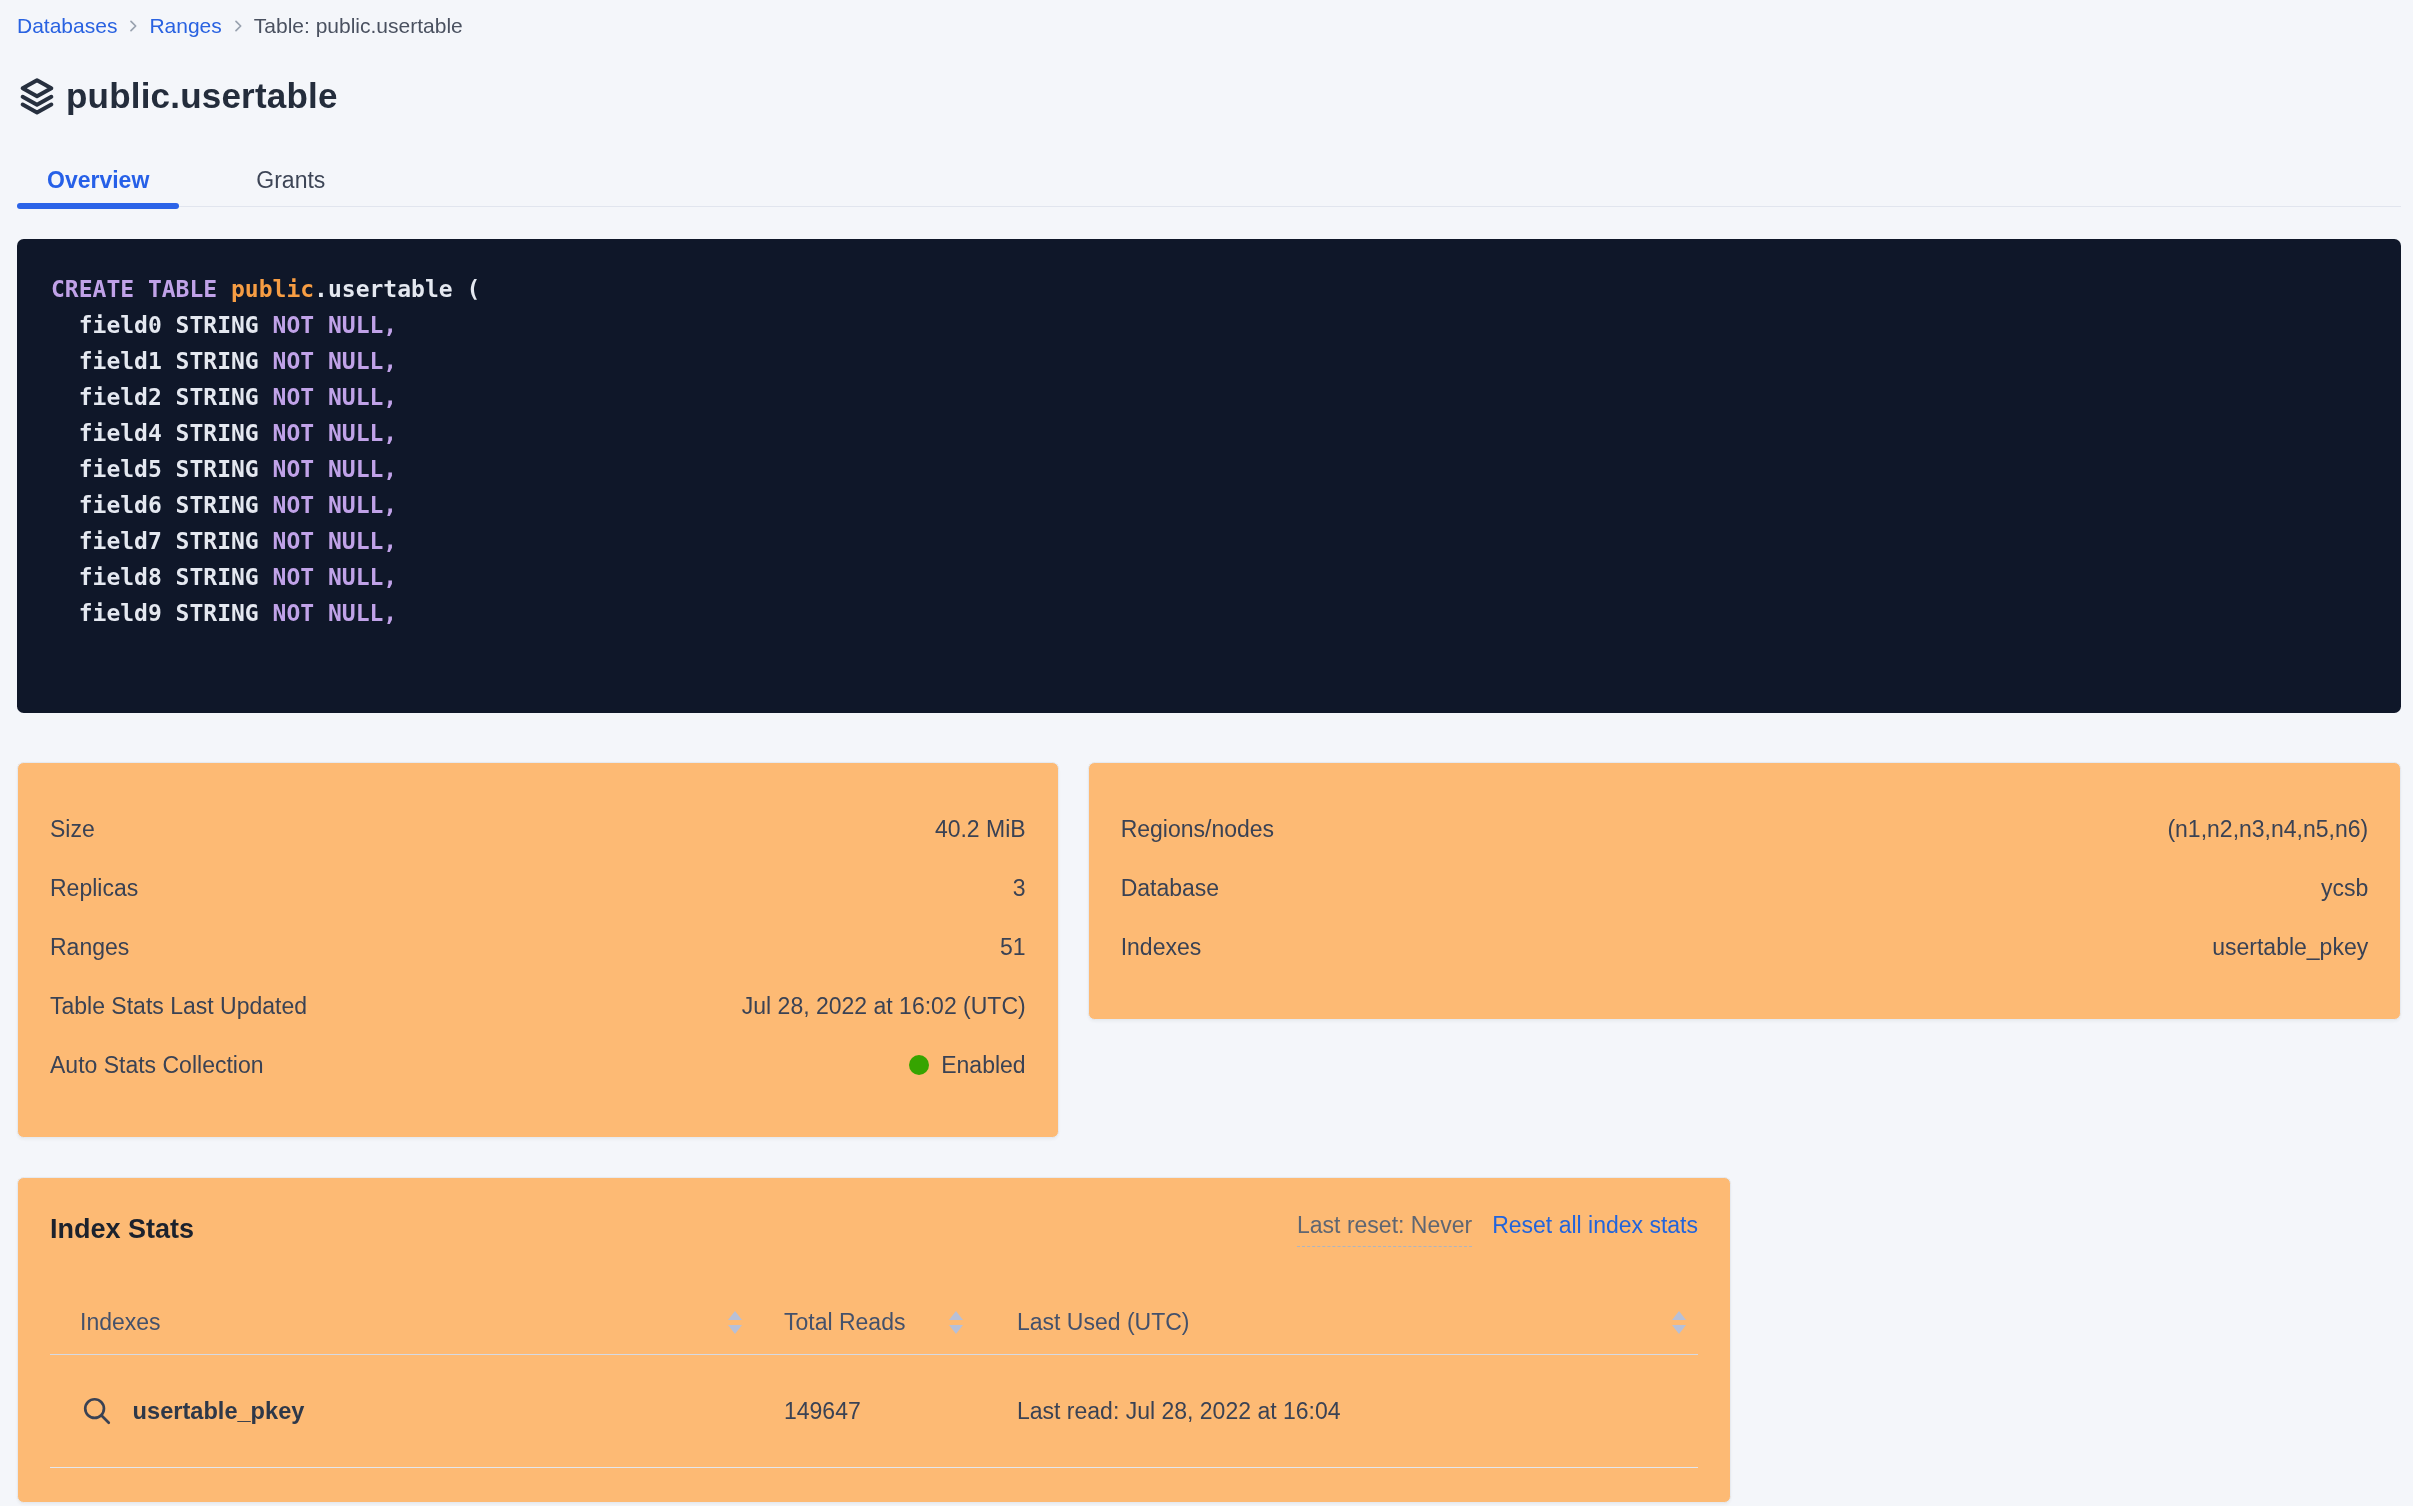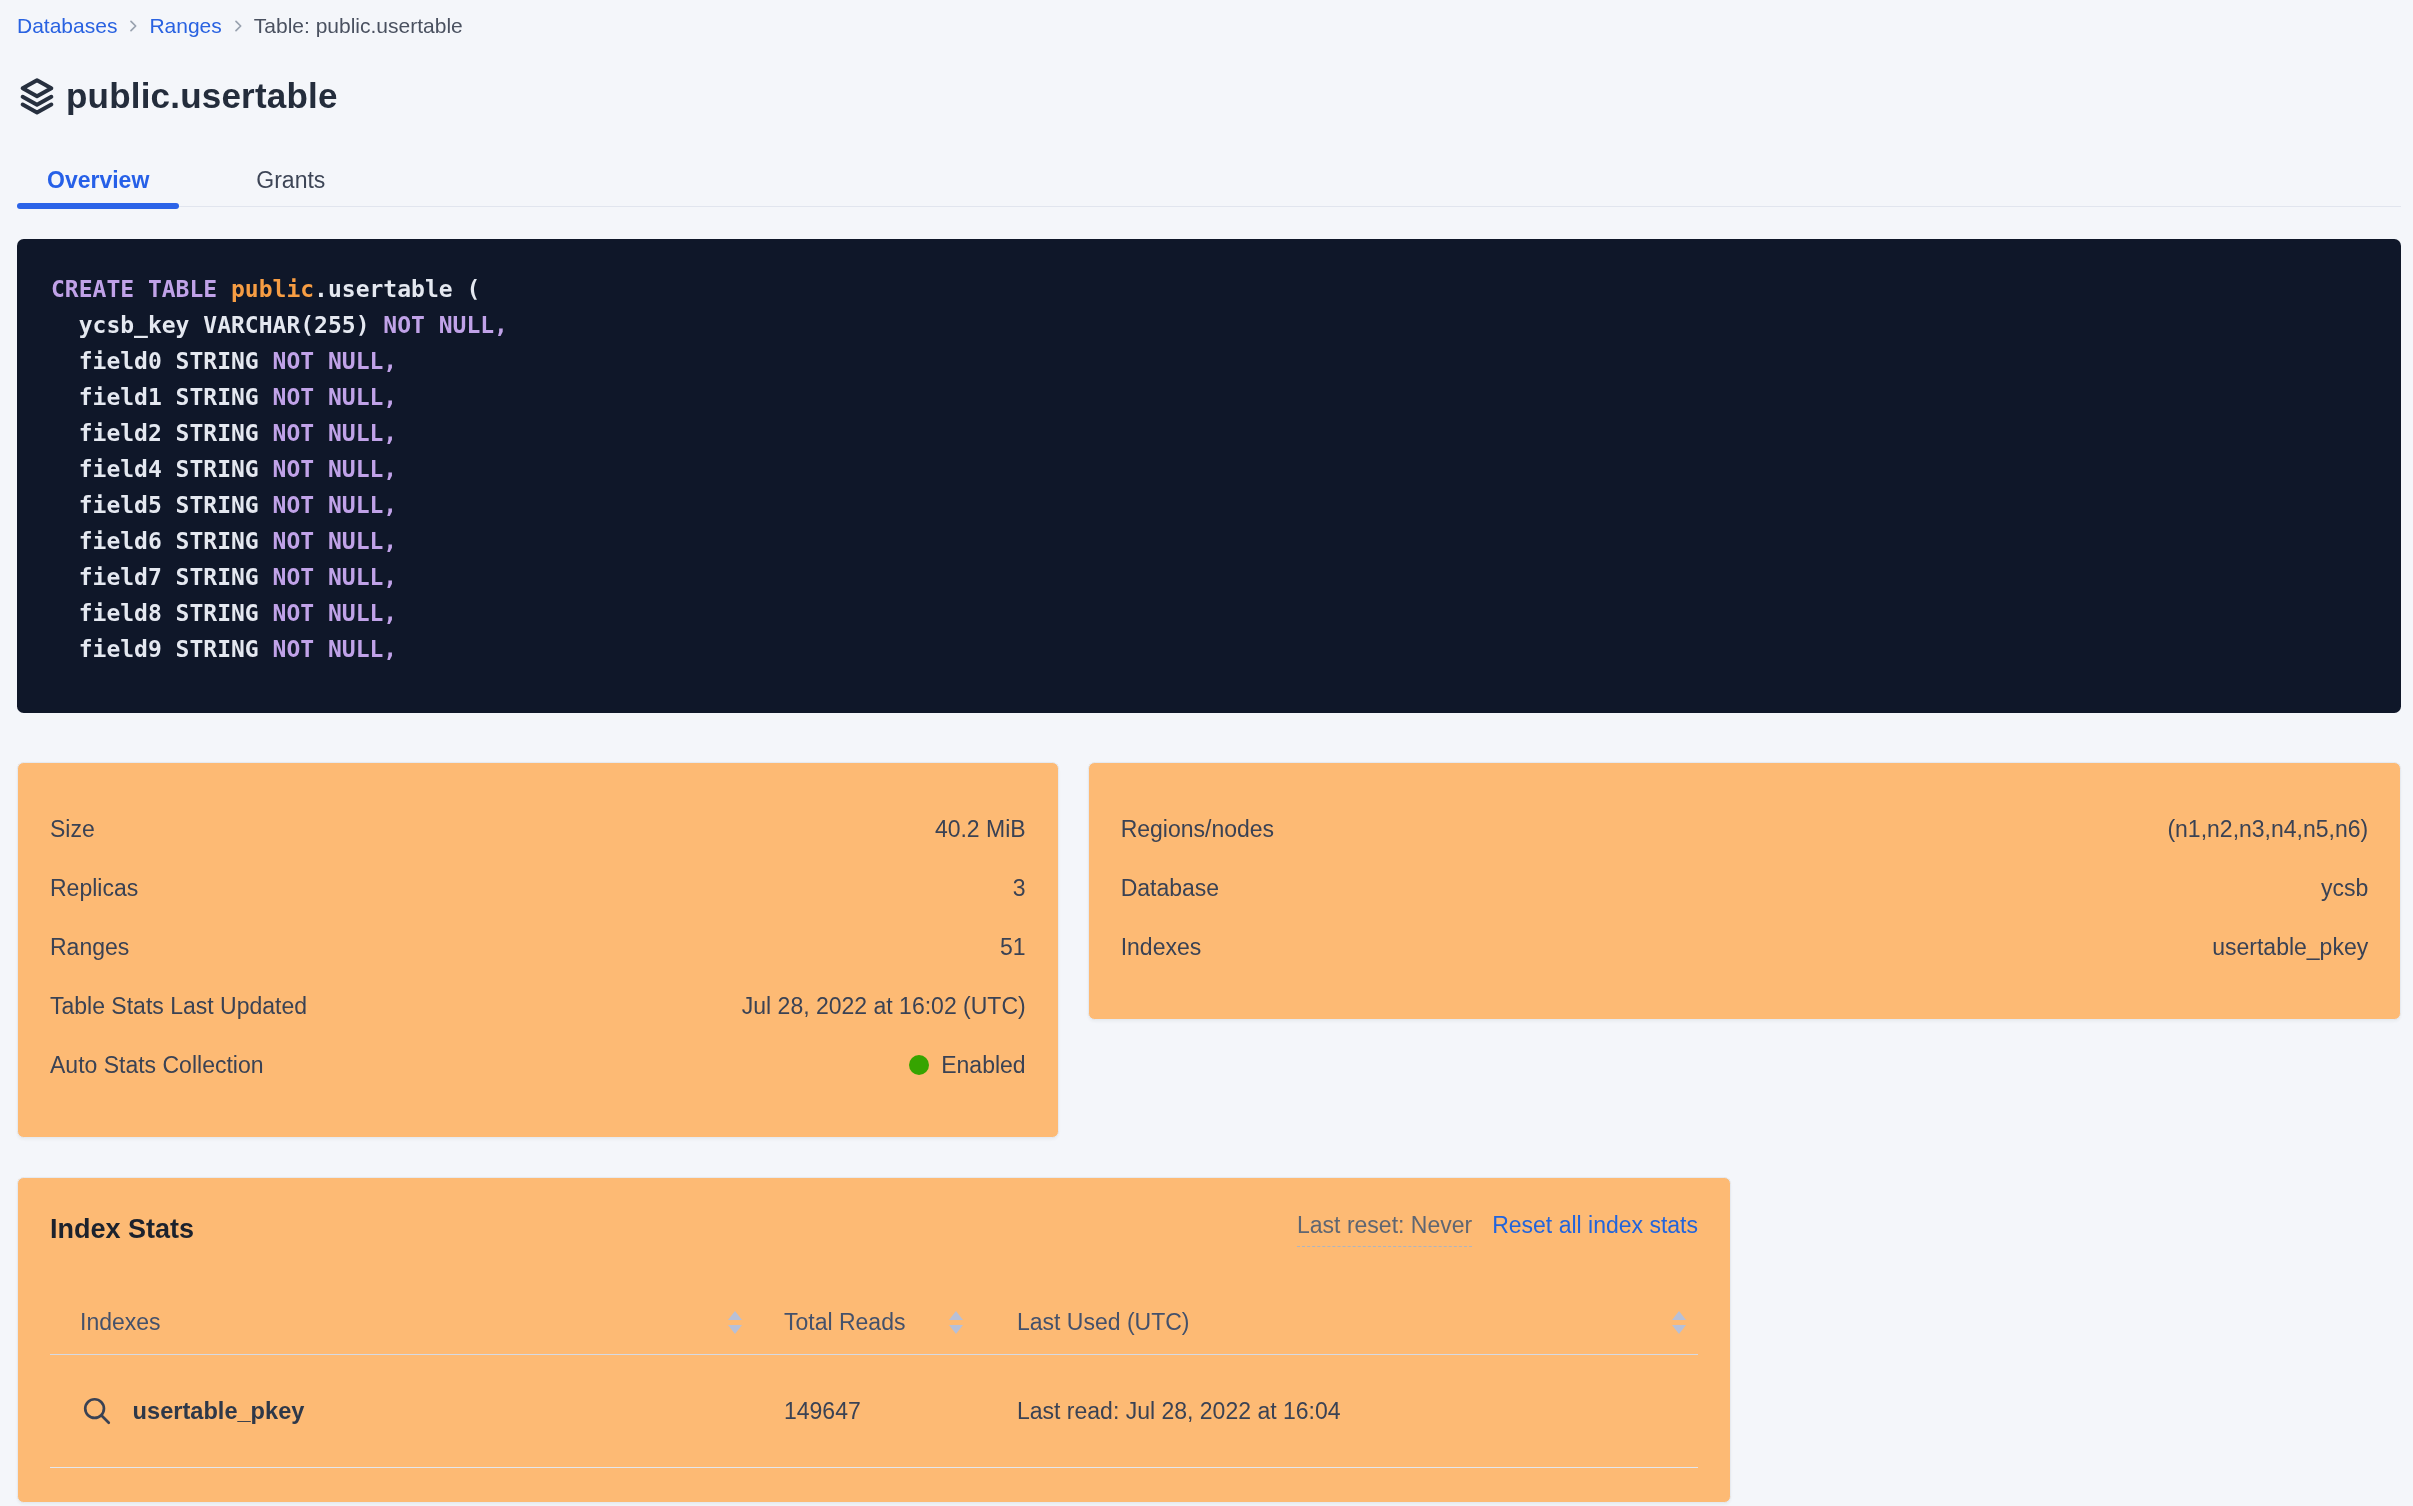--- a/index.html
+++ b/index.html
@@ -120,21 +120,20 @@
     <div class="tab active">
       <span>Overview</span>
     </div>
     <div class="tab">
       <span>Grants</span>
     </div>
   </div>
 
   <div class="code-block">
       <div class="code-line"><span class="tok-kw">CREATE TABLE </span><span class="tok-schema">public</span><span class="tok-plain">.usertable (</span></div>
-      <div class="code-line"><span class="tok-plain">  ycsb_key VARCHAR(255) </span><span class="tok-kw">NOT NULL,</span></div>
       <div class="code-line"><span class="tok-plain">  field0 STRING </span><span class="tok-kw">NOT NULL,</span></div>
       <div class="code-line"><span class="tok-plain">  field1 STRING </span><span class="tok-kw">NOT NULL,</span></div>
       <div class="code-line"><span class="tok-plain">  field2 STRING </span><span class="tok-kw">NOT NULL,</span></div>
       <div class="code-line"><span class="tok-plain">  field4 STRING </span><span class="tok-kw">NOT NULL,</span></div>
       <div class="code-line"><span class="tok-plain">  field5 STRING </span><span class="tok-kw">NOT NULL,</span></div>
       <div class="code-line"><span class="tok-plain">  field6 STRING </span><span class="tok-kw">NOT NULL,</span></div>
       <div class="code-line"><span class="tok-plain">  field7 STRING </span><span class="tok-kw">NOT NULL,</span></div>
       <div class="code-line"><span class="tok-plain">  field8 STRING </span><span class="tok-kw">NOT NULL,</span></div>
       <div class="code-line"><span class="tok-plain">  field9 STRING </span><span class="tok-kw">NOT NULL,</span></div>
     </div>

